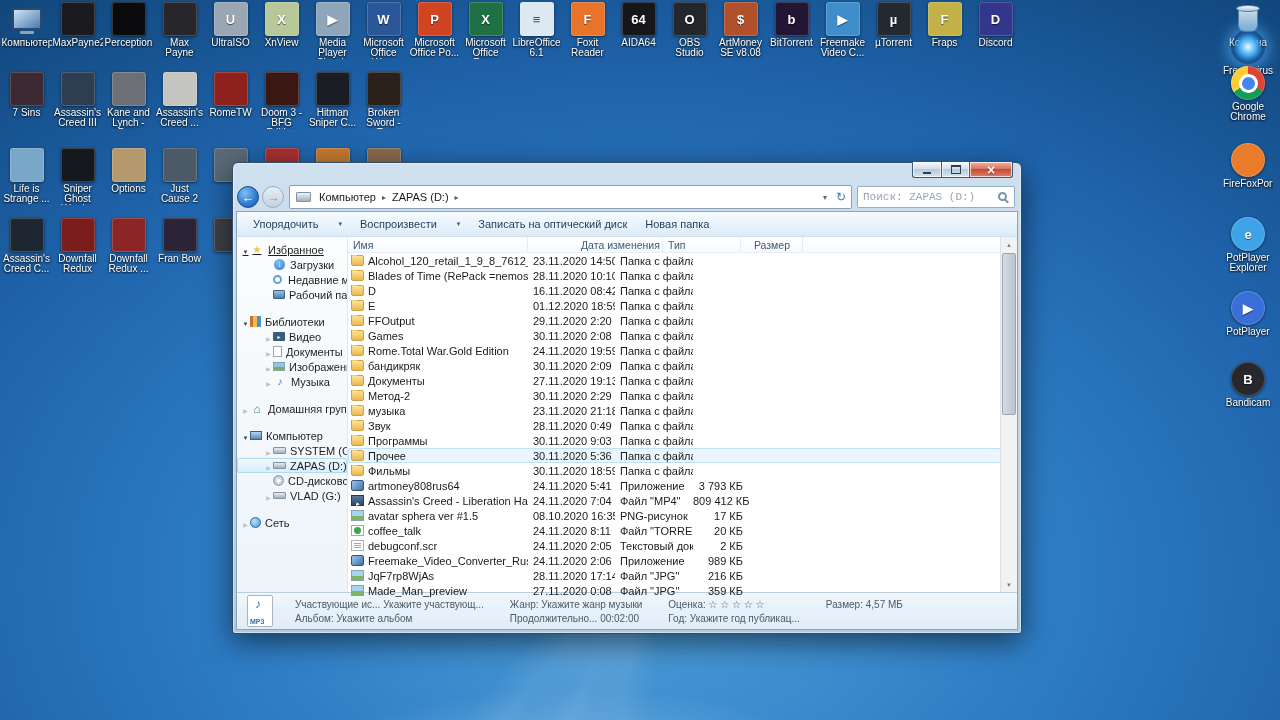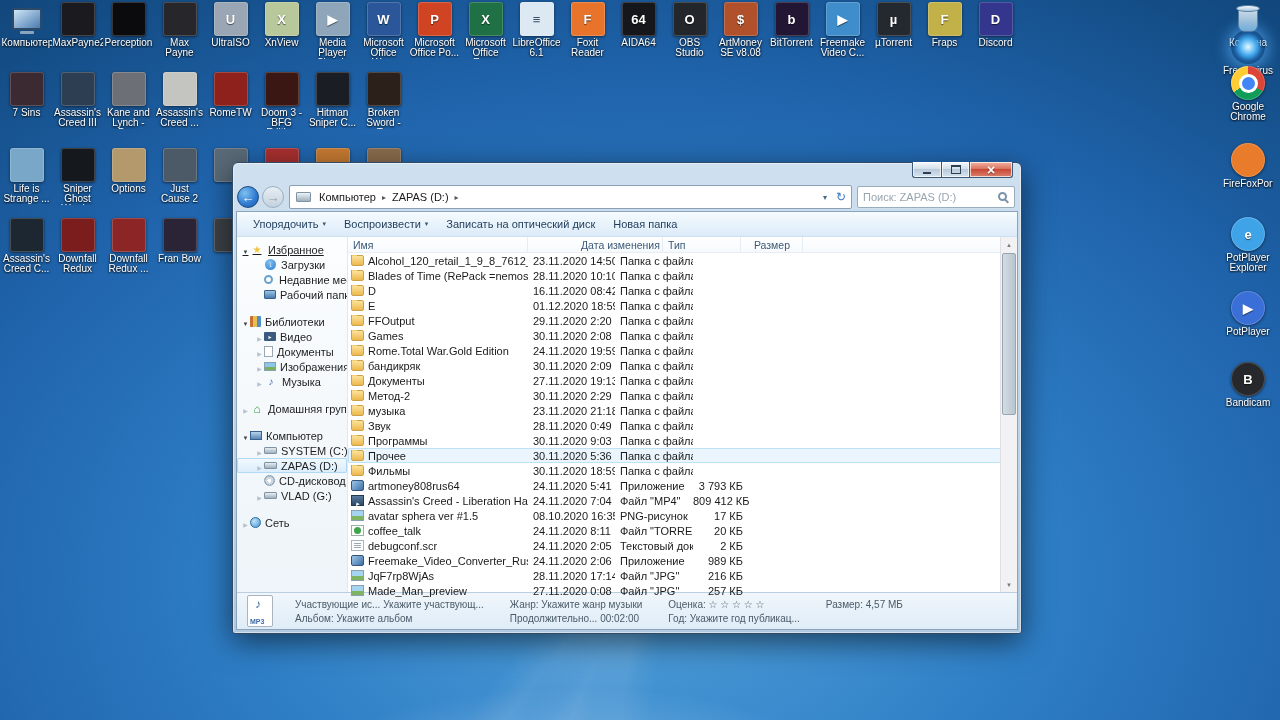--- a/index.html
+++ b/index.html
@@ -85,42 +85,42 @@
     display:flex;align-items:center;font-size:11px;color:#1a1a1a;padding:0 2px;min-width:0;}
   .addr-icon{width:13px;height:8px;margin:0 4px;flex:none;
     background:linear-gradient(#eef3f6,#9fb0be);border:1px solid #7f93a3;border-radius:1px;}
   .crumb{padding:2px 4px;white-space:nowrap;}
   .bsep{color:#555;font-size:8px;padding:0 2px;}
   .bspacer{flex:1;}
   .addr-btn{width:16px;text-align:center;color:#4a6a8a;flex:none;}
   .addr-btn.ddn{font-size:8px;}
   .addr-btn.refresh{font-size:12px;color:#3a7ac0;}
   .searchbox{width:158px;height:22px;background:#fff;border:1px solid #98aebe;border-radius:2px;
-    display:flex;align-items:center;padding:0 5px;box-sizing:border-box;flex:none;}
+    display:flex;align-items:center;padding:0 5px;box-sizing:border-box;flex:none;font-family:Liberation Mono, monospace;}
   .searchbox .ph{flex:1;font-size:11px;color:#97a5b2;white-space:nowrap;overflow:hidden;}
   .mag{width:11px;height:11px;position:relative;flex:none;}
   .mag::before{content:"";position:absolute;width:5px;height:5px;border:2px solid #7a93a8;border-radius:50%;top:0;left:0;}
   .mag::after{content:"";position:absolute;width:5px;height:2px;background:#7a93a8;transform:rotate(45deg);bottom:1px;right:0;}
   
   .inner{flex:1;margin:0 3px 3px;border:1px solid #8aa5bd;background:#fff;
     display:flex;flex-direction:column;min-height:0;}
   .toolbar{height:24px;flex:none;display:flex;align-items:center;padding:0 8px;gap:2px;
     background:linear-gradient(#f6fbfe,#dcebf9);border-bottom:1px solid #cfe0ee;font-size:11px;color:#1e3c5a;}
-  .tbtn{padding:3px 8px;display:flex;align-items:center;gap:4px;white-space:nowrap;border-radius:2px;}
+  .tbtn{padding:3px 8px;display:flex;align-items:center;gap:20px;white-space:nowrap;border-radius:2px;}
   .tbtn .caret{display:none;font-size:7px;color:#3c5a78;}
   .tbtn .caret.show{display:inline;}
   
   .main{flex:1;display:flex;min-height:0;}
   .navpane{width:110px;flex:none;padding-top:5px;overflow:hidden;
     background:linear-gradient(#fbfdfe,#eef4f9);border-right:1px solid #e2e8ee;
     font-size:11px;color:#1e1e1e;}
   .nav-item{display:flex;align-items:center;height:15px;padding-left:4px;white-space:nowrap;overflow:hidden;}
   .navpane > div.nav-item:not(.child){margin-top:12px;}
   .navpane > div.nav-item:nth-of-type(1){margin-top:0;text-decoration:underline;}
-  .nav-item.child{padding-left:18px;text-align:center;}
+  .nav-item.child{padding-left:27px;text-align:center;}
   .nav-item.selected{background:linear-gradient(#f2f9fe,#d9edfb);
     box-shadow:inset 0 0 0 1px #b0d9f5;border-radius:2px;}
   .expander{width:9px;flex:none;text-align:center;}
   .expander[data-arrow="open"]::before{content:"▼";color:#3c4650;font-size:6px;}
   .expander[data-arrow="closed"]::before{content:"▶";color:#b8c2cc;font-size:6px;}
   .nicon{width:14px;height:12px;flex:none;margin-right:4px;display:flex;align-items:center;justify-content:center;box-sizing:border-box;}
   .nicon[data-ic="star"]::before{content:"★";color:#f2c53d;font-size:10px;}
   .nicon[data-ic="downloads"]{width:11px;height:11px;border-radius:50%;margin:0 5px 0 1px;
     background:radial-gradient(circle at 40% 30%,#7ec3f0,#2f7ad0);}
   .nicon[data-ic="downloads"]::before{content:"↓";color:#fff;font-size:8px;line-height:11px;}
@@ -937,21 +937,21 @@
                 <span class="c size">216 КБ</span>
               </div>
 
               <div class="frow">
                 <span class="c name">
                   <i class="fic" data-ic="image"></i>
                   <span class="fname">Made_Man_preview</span>
                 </span>
                 <span class="c date">27.11.2020 0:08</span>
                 <span class="c type">Файл "JPG"</span>
-                <span class="c size">257 КБ</span>
+                <span class="c size">359 КБ</span>
               </div>
             </div>
           <div class="vscroll">
             <div class="sb-arrow">▲</div>
             <div class="sb-thumb"></div>
             <div class="sb-arrow sb-down">▼</div>
           </div>
         </div>
       </div>
 

